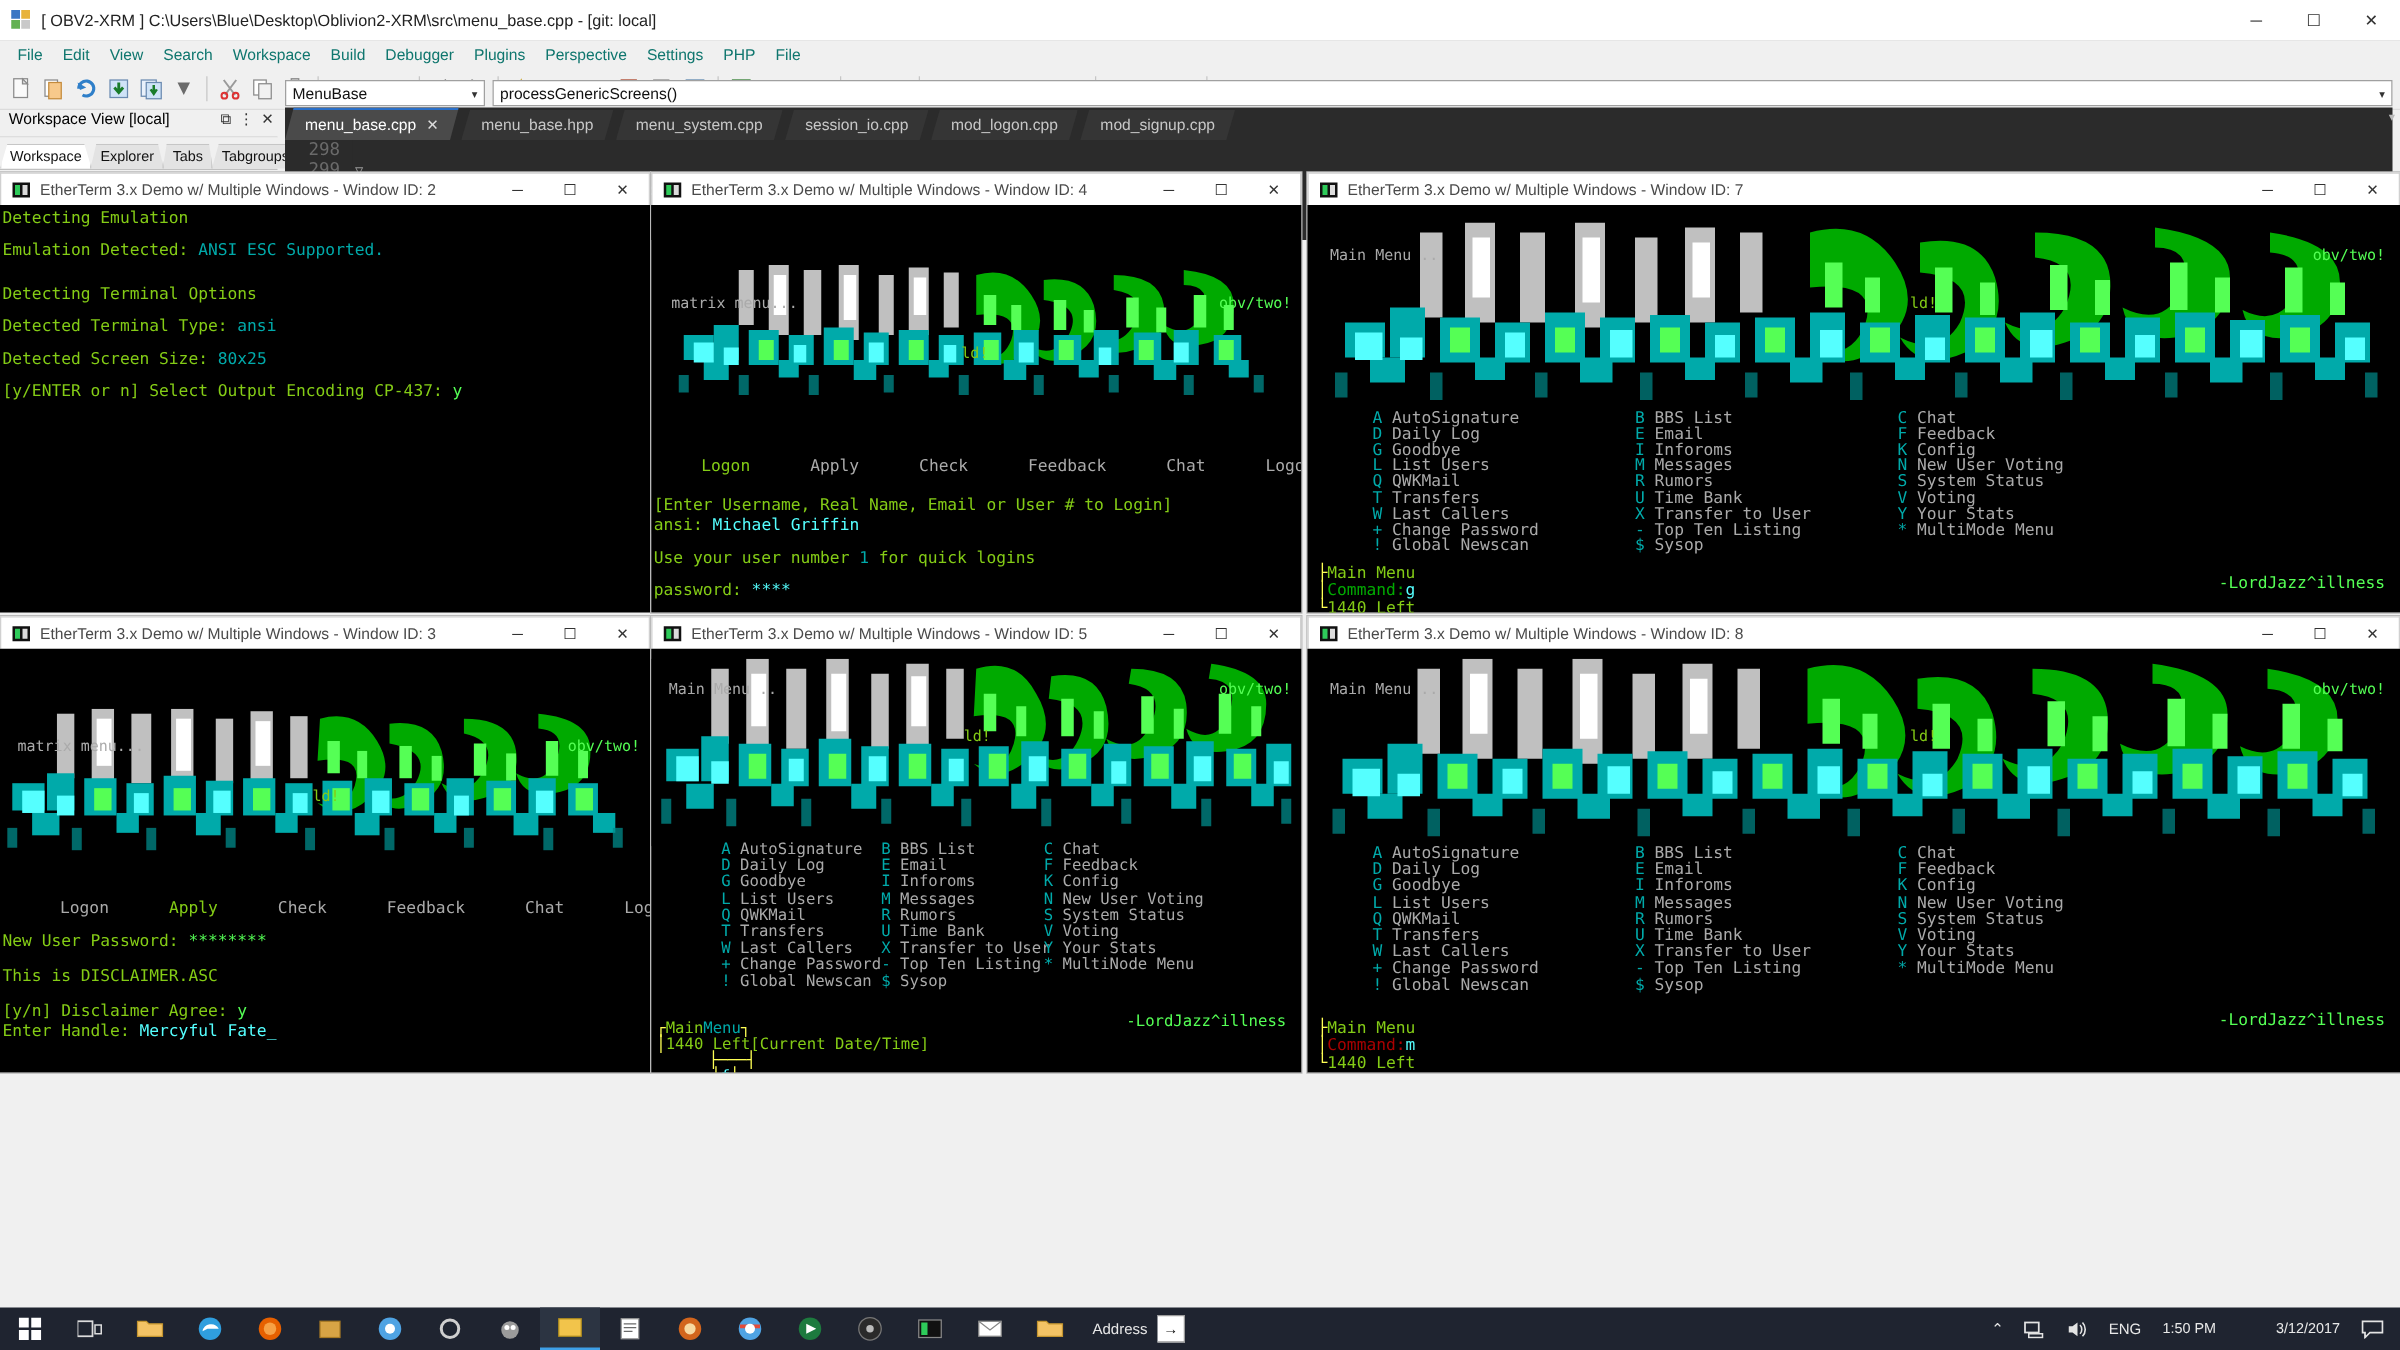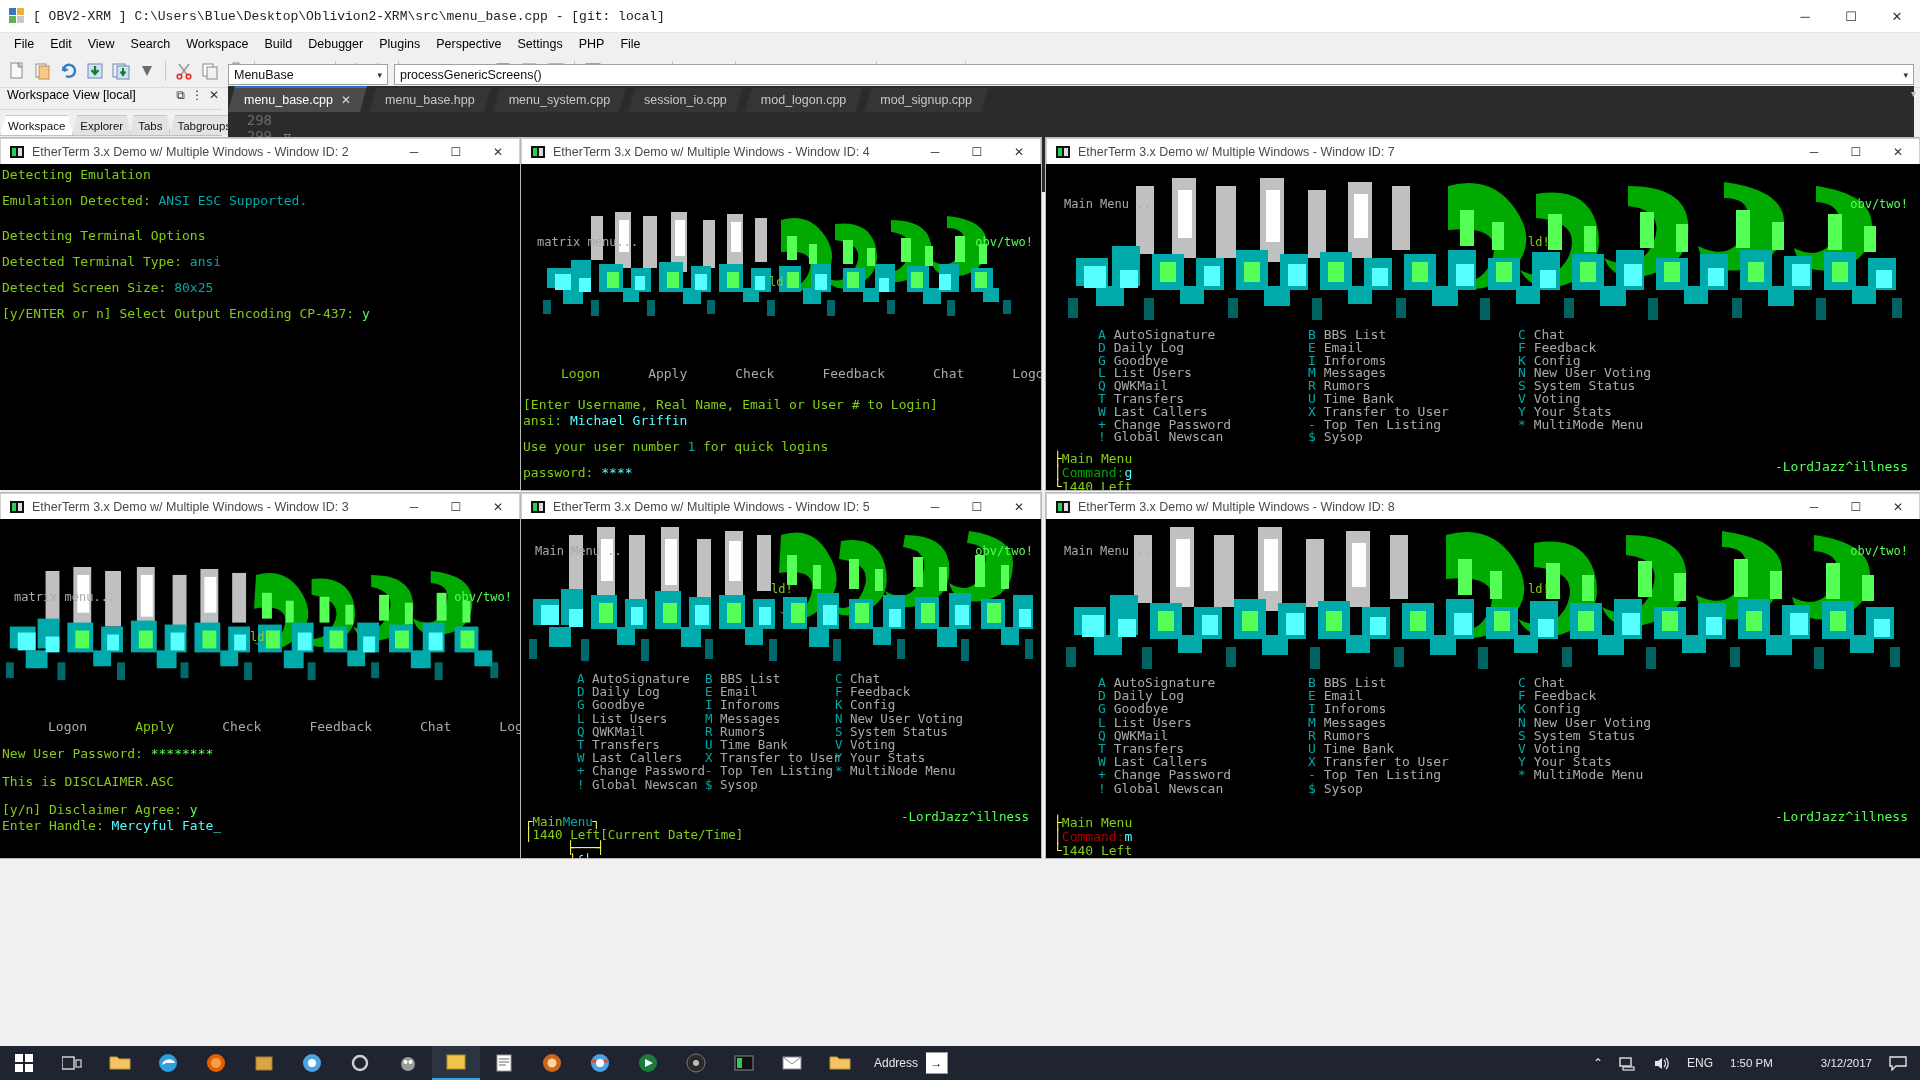--- a/index.html
+++ b/index.html
@@ -12,26 +12,26 @@
   }
   
   #ide{position:absolute;left:0;top:0;width:1920px;height:1046px;background:#f0f0f0;}
   .titlebar{height:32px;background:#ffffff;display:flex;align-items:center;border-bottom:1px solid #e6e6e6;}
   .tb-ico{width:16px;height:16px;margin:0 8px 0 9px;position:relative;}
   .tb-ico i{position:absolute;display:block;}
   .tb-ico i:nth-child(1){left:0;top:0;width:7px;height:7px;background:#3a76c4;}
   .tb-ico i:nth-child(2){left:8px;top:0;width:7px;height:7px;background:#e8b33a;}
   .tb-ico i:nth-child(3){left:0;top:8px;width:7px;height:7px;background:#63b152;}
   .tb-ico i:nth-child(4){left:8px;top:8px;width:7px;height:7px;background:#c9c9c9;}
-  .tb-title{font-size:13px;color:#222;font-family:Liberation Mono, monospace;}
+  .tb-title{font-size:13px;color:#222;}
   .tb-spacer{flex:1;}
   .tb-btn{width:46px;height:32px;display:flex;align-items:center;justify-content:center;color:#333;font-size:13px;}
 
   .menubar{height:22px;background:#f0f0f0;display:flex;align-items:center;padding-left:6px;}
-  .menubar span{font-size:12.5px;padding:3px 8px;color:#000000;}
+  .menubar span{font-size:12.5px;padding:3px 8px;color:#0f766e;}
 
   .toolbar{height:32px;background:#f0f0f0;display:flex;align-items:center;padding:0 4px;border-bottom:1px solid #dcdcdc;}
   .ti{width:24px;height:26px;margin:0 1px;display:flex;align-items:center;justify-content:center;border-radius:2px;}
   .ti svg{display:block;}
   .tsep{width:1px;height:20px;background:#c6c6c6;margin:0 5px;}
   .tcar{width:9px;height:26px;display:flex;align-items:flex-end;justify-content:center;padding-bottom:6px;}
   .tcar:after{content:"";border-left:3px solid transparent;border-right:3px solid transparent;border-top:4px solid #555;}
 
   
   .wsHead{height:22px;display:flex;align-items:flex-start;padding-left:7px;border-bottom:1px solid #d7d7d7;background:#f0f0f0;width:222px;box-sizing:border-box;}

